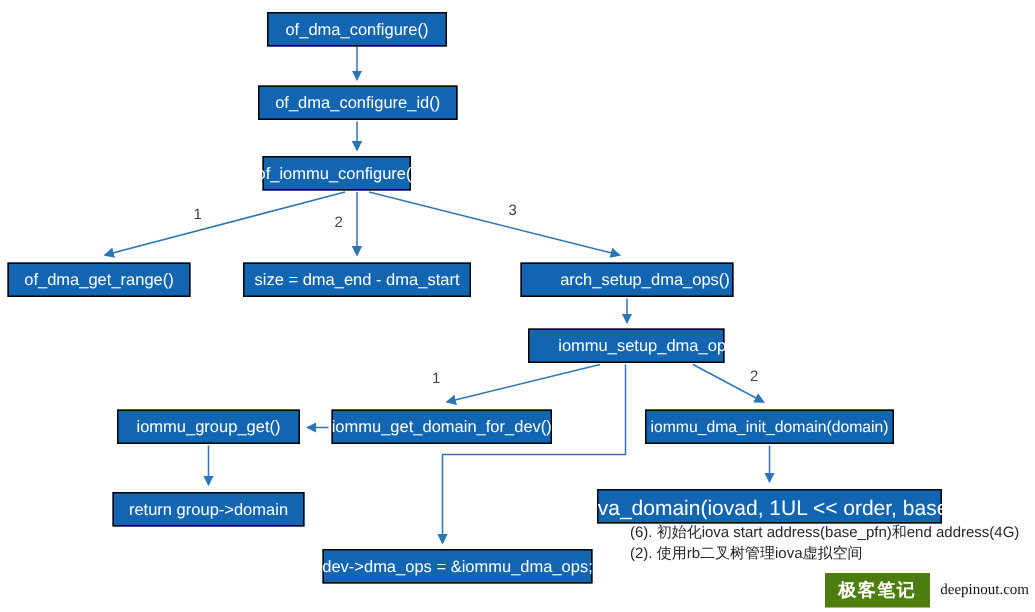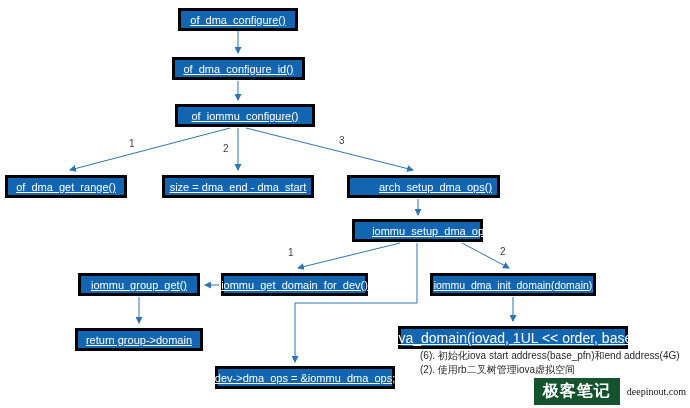--- a/index.html
+++ b/index.html
@@ -8,27 +8,26 @@
     width:690px;height:408px;
     background:#ffffff;
     font-family:"Liberation Sans", sans-serif;
     overflow:hidden;
   }
   .edges{position:absolute;left:0;top:0;width:690px;height:408px;}
   .node{
     position:absolute;
     display:flex;align-items:center;justify-content:center;
     background:#1266b1;
-    border:3px solid #000000;
+    border:1px solid #000000;
     color:#ffffff;
     font-size:11px;
     white-space:nowrap;
     box-sizing:border-box;
     text-align:center;
-    text-decoration:underline;
   }
   .edge-label{
     position:absolute;
     font-size:10px;
     color:#404040;
     background:rgba(255,255,255,0.85);
     padding:0 1px;
     line-height:12px;
   }
   .annotation{
@@ -37,23 +36,23 @@
     color:#262626;
     white-space:nowrap;
     line-height:14px;
   }
   .watermark{
     position:absolute;
     right:4px;bottom:3px;
     display:flex;align-items:center;
   }
   .watermark-badge{
-    background:#14532d;
+    background:#4d7c0f;
     color:#ffffff;
-    font-size:16px;
+    font-size:12px;
     font-weight:bold;
     padding:3px 9px;
     letter-spacing:1px;
   }
   .watermark-domain{
     font-family:"Liberation Serif", serif;
     font-size:10px;
     color:#111111;
     margin-left:7px;
   }
@@ -80,24 +79,24 @@
       <line x1="462" y1="243" x2="509" y2="268" marker-end="url(#arrow)"></line>
       <line x1="219" y1="285" x2="205" y2="285" marker-end="url(#arrow)"></line>
       <line x1="139" y1="297" x2="139" y2="323" marker-end="url(#arrow)"></line>
       <line x1="513" y1="297" x2="513" y2="321" marker-end="url(#arrow)"></line>
       <polyline points="417,243 417,303 295,303 295,362" marker-end="url(#arrow)"></polyline>
     </g>
   </svg>
 
   <div class="node" style="left:178px;top:8px;width:120px;height:23px;">of_dma_configure()</div>
   <div class="node" style="left:172px;top:57px;width:133px;height:23px;">of_dma_configure_id()</div>
-  <div class="node" style="left:175px;top:104px;width:140px;height:23px;">of_iommu_configure()</div>
+  <div class="node" style="left:175px;top:104px;width:99px;height:23px;">of_iommu_configure()</div>
   <div class="node" style="left:5px;top:175px;width:122px;height:23px;">of_dma_get_range()</div>
   <div class="node" style="left:162px;top:175px;width:152px;height:23px;">size = dma_end - dma_start</div>
-  <div class="node" style="left:347px;top:175px;width:153px;height:23px;padding-left:24px;">arch_setup_dma_ops()</div>
+  <div class="node" style="left:347px;top:175px;width:142px;height:23px;padding-left:24px;">arch_setup_dma_ops()</div>
   <div class="node" style="left:352px;top:219px;width:131px;height:23px;padding-left:34px;">iommu_setup_dma_ops()</div>
   <div class="node" style="left:78px;top:273px;width:122px;height:23px;">iommu_group_get()</div>
   <div class="node" style="left:221px;top:273px;width:147px;height:23px;">iommu_get_domain_for_dev()</div>
   <div class="node" style="left:430px;top:273px;width:166px;height:23px;font-size:10.5px;">iommu_dma_init_domain(domain)</div>
   <div class="node" style="left:75px;top:328px;width:128px;height:23px;">return group-&gt;domain</div>
   <div class="node" style="left:398px;top:326px;width:230px;height:23px;font-size:14px;">init_iova_domain(iovad, 1UL &lt;&lt; order, base_pfn)</div>
   <div class="node" style="left:215px;top:366px;width:180px;height:23px;">dev-&gt;dma_ops = &amp;iommu_dma_ops;</div>
 
   <div class="edge-label" style="left:128px;top:138px;">1</div>
   <div class="edge-label" style="left:222px;top:143px;">2</div>

